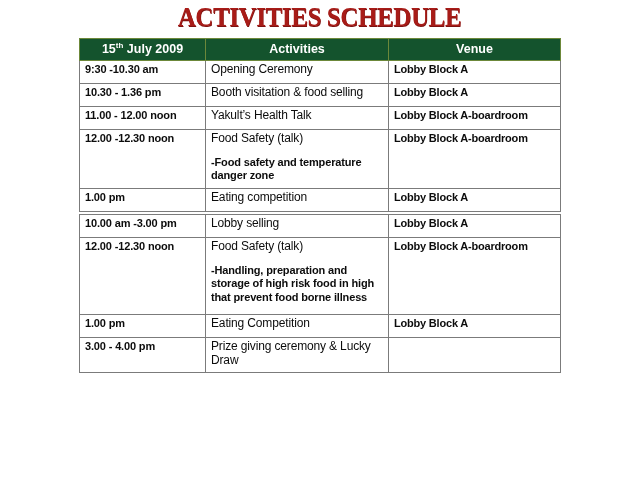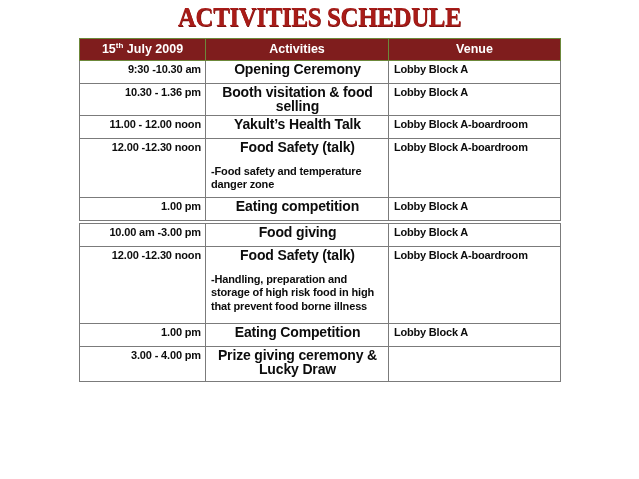--- a/index.html
+++ b/index.html
@@ -62,21 +62,21 @@
     border: 1px solid #7b7b7b;
     vertical-align: top;
     padding: 2px 4px 2px 5px;
     font-size: 11px;
     line-height: 13.5px;
     color: #0c0c0c;
   }
 
   
   tr.hdr > th {
-    background: #7f1d1d;
+    background: #14532d;
     color: #ffffff;
     font-weight: bold;
     font-size: 12.5px;
     line-height: 16px;
     text-align: center;
     padding: 2px 4px 3px 4px;
     border-color: #6c883a;
     height: 16px;
   }
   tr.hdr > th sup {
@@ -84,27 +84,25 @@
     vertical-align: super;
     line-height: 0;
   }
 
   
   td.time {
     font-weight: bold;
     font-size: 11px;
     letter-spacing: -0.15px;
     white-space: nowrap;
-    text-align: right;
   }
   td.activity .act-main {
-    font-weight: bold;
-    font-size: 14px;
+    font-weight: normal;
+    font-size: 12px;
     letter-spacing: -0.15px;
-    text-align: center;
   }
   td.activity .act-sub {
     font-weight: bold;
     font-size: 11px;
     letter-spacing: -0.15px;
     margin-top: 10px;
   }
   td.venue {
     font-weight: bold;
     font-size: 11px;
@@ -194,21 +192,21 @@
       <tr class="spacer-row">
         <td></td>
         <td></td>
         <td></td>
       </tr>
 
 
       <tr class="r-short">
         <td class="time">10.00 am -3.00 pm</td>
         <td class="activity">
-          <div class="act-main">Food giving</div>
+          <div class="act-main">Lobby selling</div>
         </td>
         <td class="venue">Lobby Block A</td>
       </tr>
 
 
       <tr class="r-xtall">
         <td class="time">12.00 -12.30 noon</td>
         <td class="activity">
           <div class="act-main">Food Safety (talk)</div>
           <div class="act-sub">-Handling, preparation and storage of high risk food in high that prevent food borne illness</div>

